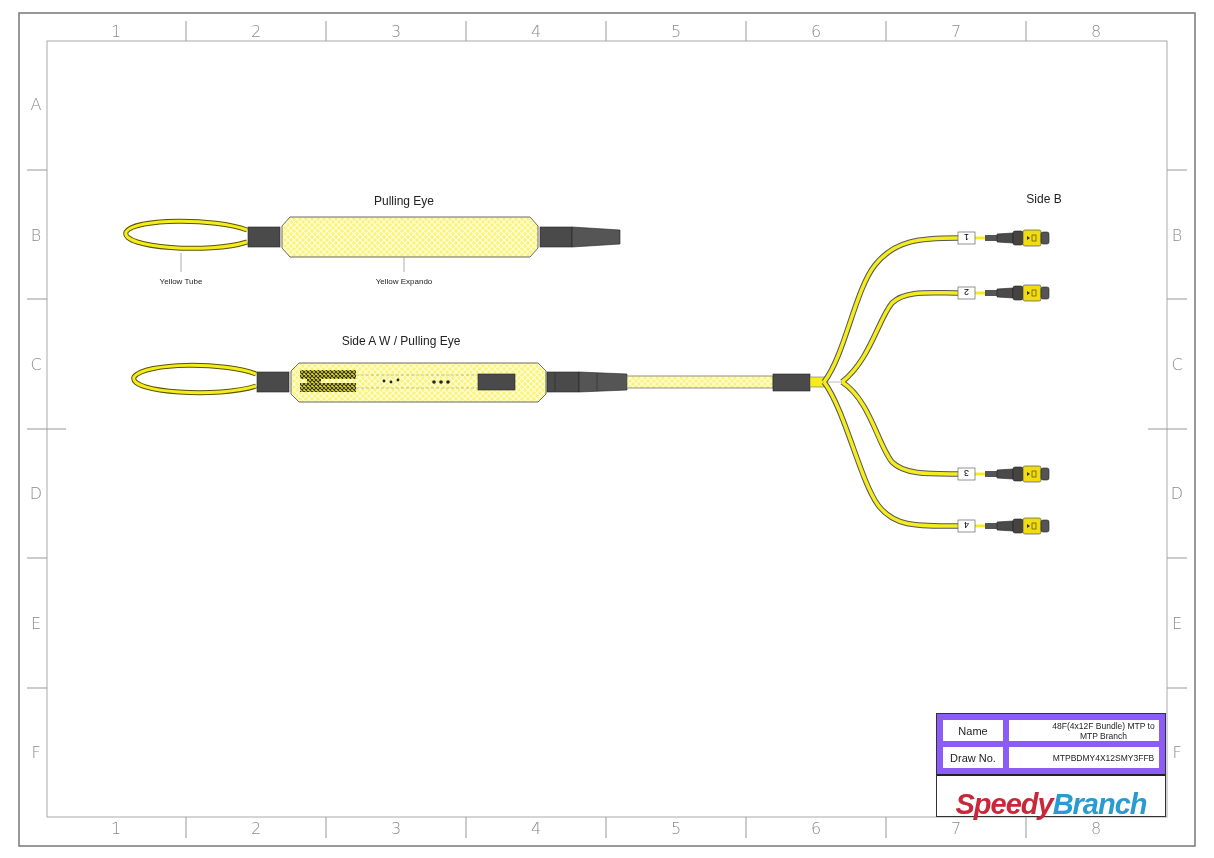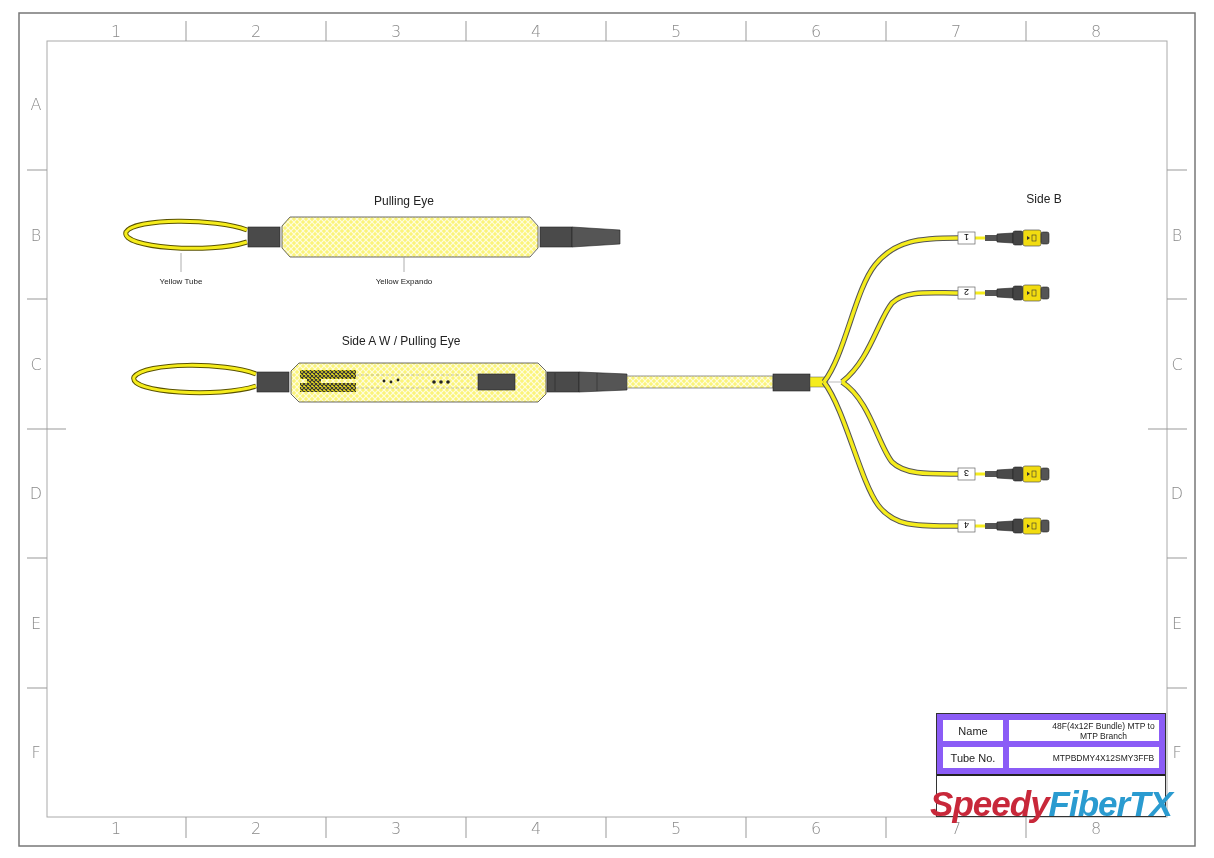--- a/index.html
+++ b/index.html
@@ -6,21 +6,21 @@
   body { width:1214px; height:858px; position:relative; overflow:hidden; font-family:"Liberation Sans", sans-serif; }
   #sheet { position:absolute; left:0; top:0; width:1214px; height:858px; }
   .ruler-num { font-family:"DejaVu Sans", sans-serif; font-size:16px; fill:#8a8a8a; font-weight:200; }
   .label { font-family:"Liberation Sans", sans-serif; fill:#222; }
   #titleblock { position:absolute; left:936px; top:713px; width:230px; height:104px; border:1.5px solid #333; background:#fff; box-sizing:border-box; }
   #titleblock table { border-collapse:collapse; width:100%; font-family:"Liberation Sans", sans-serif; }
   #titleblock td { border:6px solid #8b5cf6; height:21px; padding:0 4px; color:#222; }
   #titleblock td.k { width:52px; font-size:11px; text-align:center; }
   #titleblock td.v { font-size:8.5px; text-align:center;padding-left:43px; }
   #logo { height:56px; display:flex; align-items:center; justify-content:center; border-top:2px solid #222; }
-  #logo span { font-family:"Liberation Sans", sans-serif; font-style:italic; font-weight:bold; font-size:35px; letter-spacing:-1px; }
+  #logo span { font-family:"Liberation Sans", sans-serif; font-style:italic; font-weight:bold; font-size:29px; letter-spacing:-1px; }
   #logo .l1 { color:#c8283a; }
   #logo .l2 { color:#2a9bd0; }
 </style>
 </head>
 <body>
 
 <svg id="sheet" width="1214" height="858" viewBox="0 0 1214 858" xmlns="http://www.w3.org/2000/svg">
   <defs>
     <pattern id="mesh" width="6" height="6" patternUnits="userSpaceOnUse">
       <rect width="6" height="6" fill="#fbf47a"></rect>
@@ -213,22 +213,22 @@
 </svg>
 
 <div id="titleblock">
   <table>
     <tbody>
         <tr>
       <td class="k">Name</td>
       <td class="v">48F(4x12F Bundle) MTP to MTP Branch</td>
     </tr>
     <tr>
-      <td class="k">Tube No.</td>
+      <td class="k">Draw No.</td>
       <td class="v">MTPBDMY4X12SMY3FFB</td>
     </tr>
   </tbody>
     </table>
   <div id="logo">
     <span class="l1">Speedy</span>
-      <span class="l2">FiberTX</span>
+      <span class="l2">Branch</span>
   </div>
 </div>
 
 </body></html>

